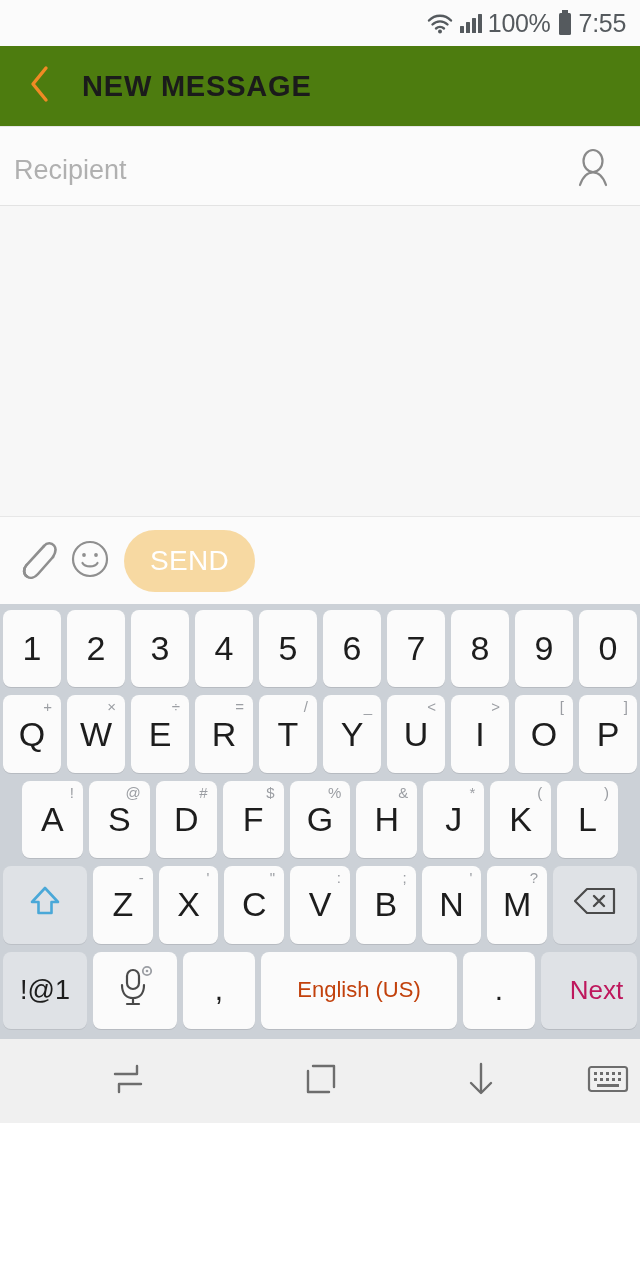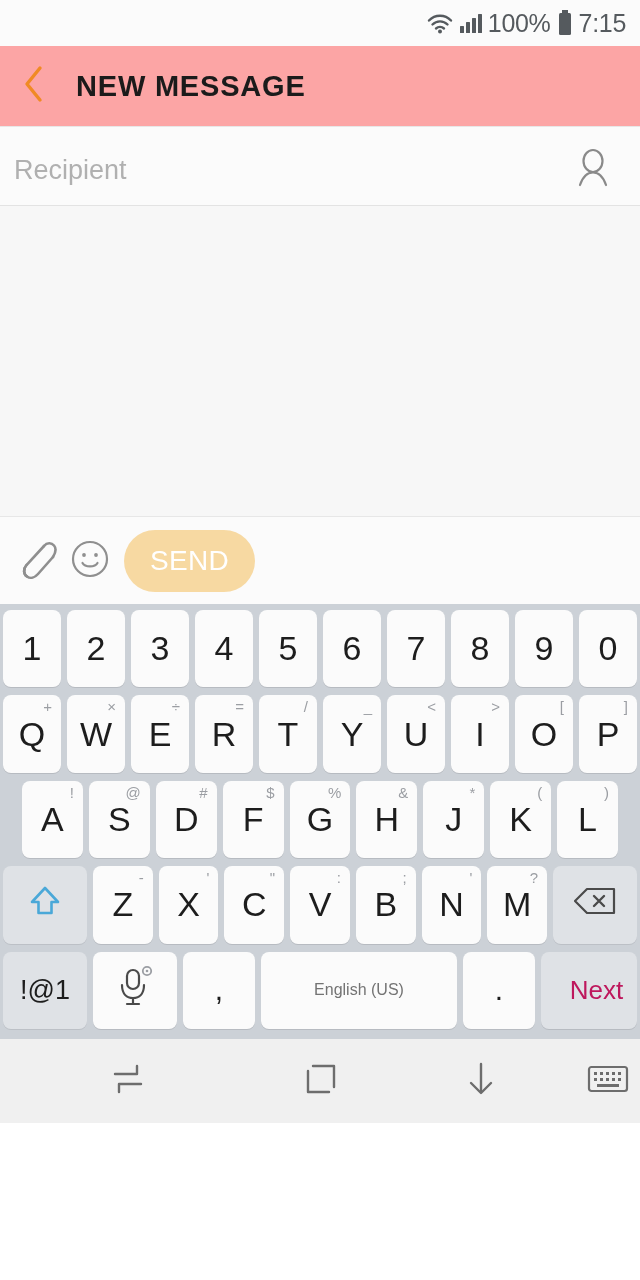--- a/index.html
+++ b/index.html
@@ -32,23 +32,23 @@
   .bars { display: flex; align-items: flex-end; gap: 2px; height: 20px; }
   .bars i { width: 4px; background: #555a5e; display: block; border-radius: .5px; }
   .bars i:nth-child(1){ height: 7px; }
   .bars i:nth-child(2){ height: 11px; }
   .bars i:nth-child(3){ height: 15px; }
   .bars i:nth-child(4){ height: 19px; }
 
   
   .titlebar {
     height: 80px; flex: 0 0 80px;
-    background: #fca5a5;
+    background: #4d7c0f;
     display: flex; align-items: center;
-    padding-left: 14px;
+    padding-left: 20px;
   }
   .back-chevron {
     width: 40px; height: 44px;
     display: flex; align-items: center; justify-content: center;
     flex: 0 0 40px;
   }
   .page-title {
     font-size: 29px; font-weight: bold; color: #1b1b1b;
     letter-spacing: 0.8px; margin-left: 22px;
   }
@@ -160,21 +160,21 @@
   .key.func {
     background: #dfe2e6;
     box-shadow: 0 1px 0 rgba(0,0,0,0.08);
   }
   .key.shift { flex: 0 0 84px; }
   .key.backspace { flex: 0 0 84px; }
   .key.sym { flex: 0 0 84px; font-size: 27px; }
   .key.mic { flex: 0 0 84px; background: #fbfbfb; }
   .key.comma { flex: 0 0 72px; font-size: 30px; }
   .key.period { flex: 0 0 72px; font-size: 30px; }
-  .key.space { flex: 1 1 auto; font-size: 16px; color: #737373; }
+  .key.space { flex: 1 1 auto; font-size: 22px; color: #c2410c; }
   .key.next {
     flex: 0 0 96px; font-size: 26px; color: #be185d;
     background: #dfe2e6;
     padding-left: 15px;
   }
   .row-letters2 { padding: 0 22px; }
 
   
   .navbar {
     flex: 0 0 84px; height: 84px;
@@ -210,21 +210,21 @@
         <i></i>
         <i></i>
     </span>
     <span class="sb-text">100%</span>
     <span class="sb-icon">
       <svg width="16" height="26" viewBox="0 0 16 26">
         <rect x="5" y="0" width="6" height="3" fill="#555a5e"></rect>
         <rect x="2" y="3" width="12" height="22" rx="1.5" fill="#555a5e"></rect>
       </svg>
     </span>
-    <span class="sb-text">7:15</span>
+    <span class="sb-text">7:55</span>
   </div>
 
   <div class="titlebar">
     <div class="back-chevron">
       <span>
         <svg width="24" height="40" viewBox="0 0 24 40">
           <path d="M18 4 L5 20 L18 36" stroke="#f08a24" stroke-width="3.4" fill="none" stroke-linecap="round" stroke-linejoin="round"></path>
         </svg>
       </span>
     </div>

